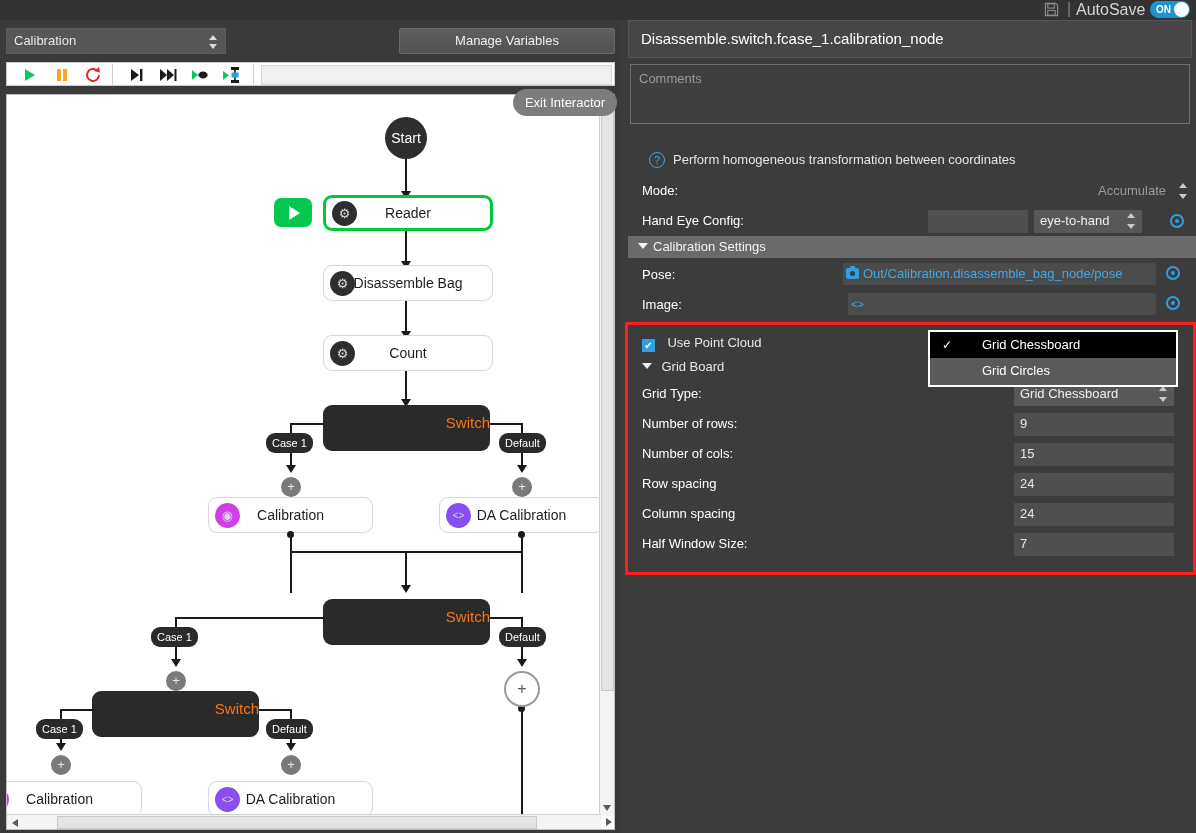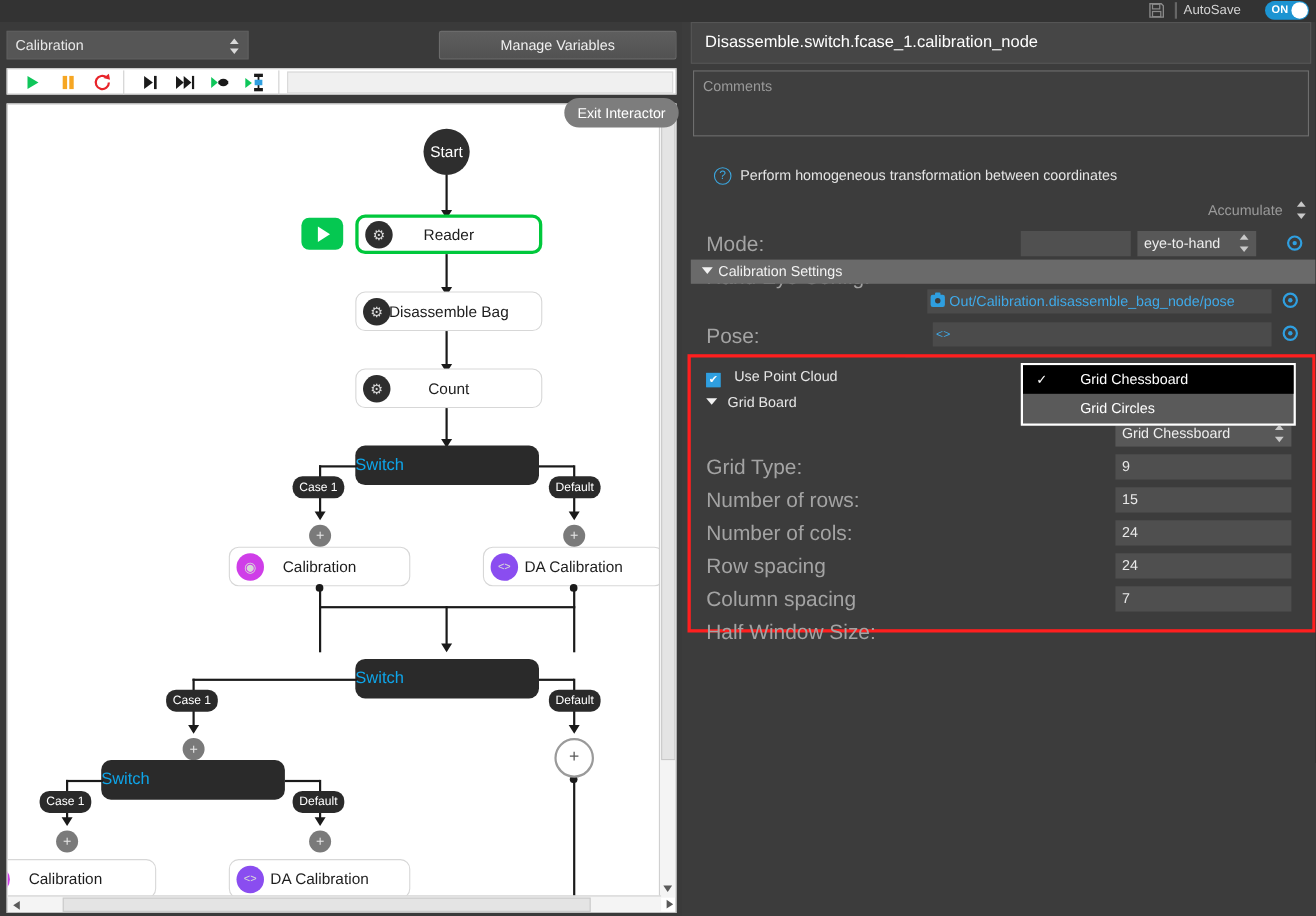--- a/index.html
+++ b/index.html
@@ -9,21 +9,21 @@
     font-family:"Liberation Sans", sans-serif;
     overflow:hidden;
   }
   #app { position:relative; width:1196px; height:833px; }
 
   
   .topbar { position:absolute; left:0; top:0; width:1196px; height:20px; background:#333333; }
   .save-icon { position:absolute; left:1044px; top:2px; width:15px; height:15px; }
   .topsep { position:absolute; left:1068px; top:2px; width:2px; height:15px; background:#666; }
   .autosave-label {
-    position:absolute; left:1076px; top:2px; font-size:12px; color:#d4d4d4; line-height:15px;
+    position:absolute; left:1076px; top:2px; font-size:16px; color:#d4d4d4; line-height:15px;
   }
   .toggle {
     position:absolute; left:1150px; top:1px; width:40px; height:17px;
     border-radius:9px; background:#1c94d2;
   }
   .toggle .knob { position:absolute; right:1px; top:1px; width:15px; height:15px; border-radius:50%; background:#ffffff; }
   .toggle .on-text { position:absolute; left:6px; top:1px; font-size:10px; color:#ffffff; font-weight:bold; line-height:15px; }
 
   
   .leftpane { position:absolute; left:0; top:20px; width:620px; height:813px; background:#3a3a3a; }
@@ -77,22 +77,22 @@
   }
   .node .nicon.purple { background:#cf3ee8; }
   .node .nicon.violet { background:#8a4df0; font-size:10px; }
   .node.selected .nicon { top:3px; }
 
   .startnode {
     position:absolute; width:42px; height:42px; border-radius:50%; background:#2e2e2e;
     color:#ffffff; font-size:14px; line-height:42px; text-align:center;
   }
   .switchnode {
-    position:absolute; width:167px; height:36px; background:#2a2a2a; border-radius:9px;
-    color:#0ea5e9; font-size:15px; line-height:36px; text-align:left;
+    position:absolute; width:167px; height:46px; background:#2a2a2a; border-radius:9px;
+    color:#f97316; font-size:15px; line-height:36px; text-align:right;
   }
   .caselabel {
     position:absolute; height:20px; background:#2a2a2a; border-radius:9px;
     color:#ffffff; font-size:11px; line-height:20px; text-align:center; padding:0 6px; z-index:4;
   }
   .plusnode {
     position:absolute; width:20px; height:20px; border-radius:50%; background:#7a7a7a;
     color:#e6e6e6; font-size:13px; line-height:19px; text-align:center; z-index:3;
   }
   .plusnode.big {
@@ -120,21 +120,21 @@
     border:1px solid #6e6e6e; color:#9a9a9a; font-size:13px; padding:6px 8px;
   }
   .desc-row { position:absolute; left:8px; top:128px; width:568px; height:26px; }
   .help-icon {
     position:absolute; left:21px; top:4px; width:16px; height:16px; border-radius:50%;
     border:1px solid #3ba7e0; color:#3ba7e0; font-size:11px; line-height:14px; text-align:center;
   }
   .desc-text { position:absolute; left:45px; top:2px; color:#e4e4e4; font-size:13px; line-height:20px; }
 
   .prow { position:absolute; left:8px; width:568px; height:30px; }
-  .plabel { position:absolute; left:14px; top:0; height:30px; color:#a3a3a3; font-size:19px; line-height:30px;margin-top:32px; }
+  .plabel { position:absolute; left:14px; top:0; height:30px; color:#ffffff; font-size:13px; line-height:30px; }
   .pvalue-plain { position:absolute; right:30px; top:0; height:30px; color:#9a9a9a; font-size:13px; line-height:30px; }
   .spinarrow { position:absolute; width:9px; height:18px; top:6px; }
   .spinarrow:before, .spinarrow:after { content:""; position:absolute; left:0; width:0; height:0; border-left:4px solid transparent; border-right:4px solid transparent; }
   .spinarrow:before { top:1px; border-bottom:5px solid #c9c9c9; }
   .spinarrow:after { bottom:1px; border-top:5px solid #c9c9c9; }
 
   .field-blank { position:absolute; top:4px; height:23px; background:#505050; }
   .field-combo {
     position:absolute; top:4px; height:23px; background:#585858; color:#eeeeee;
     font-size:13px; line-height:22px; padding-left:6px;

